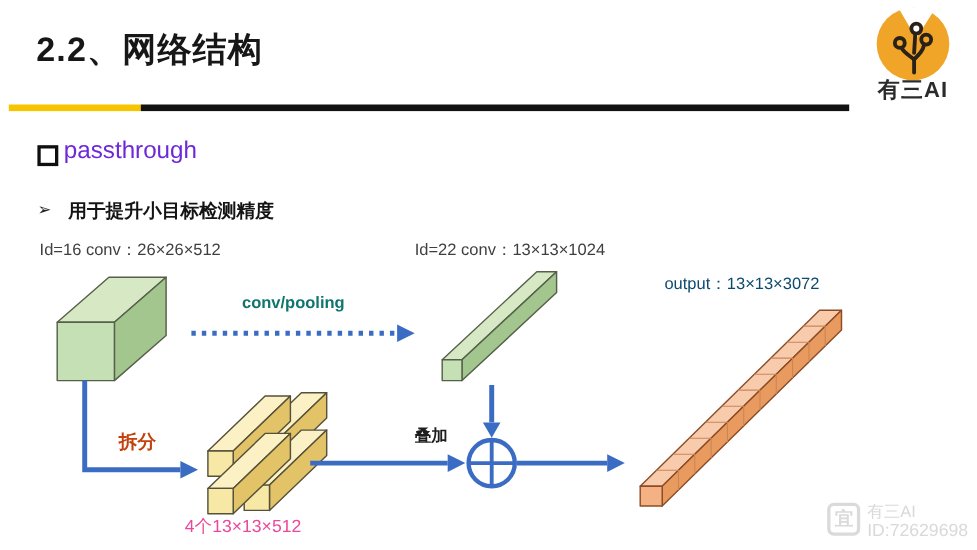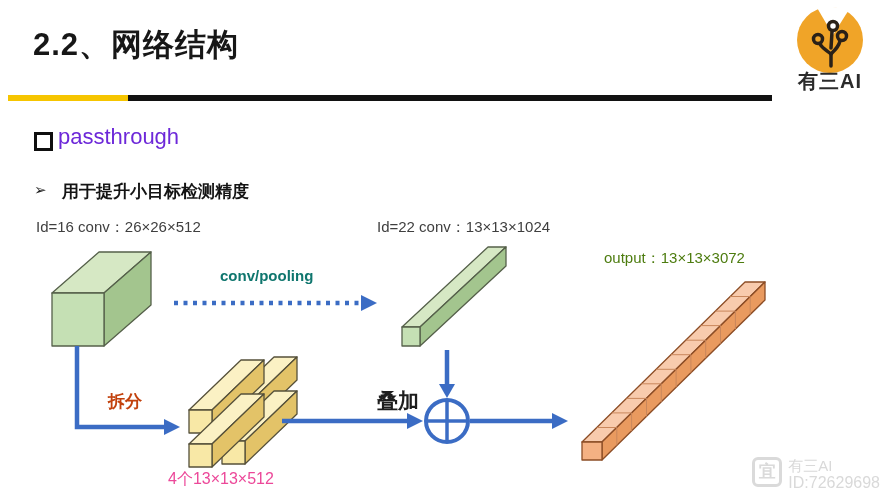--- a/index.html
+++ b/index.html
@@ -21,21 +21,21 @@
   .section-heading{left:58px;top:124px;font-size:22px;color:#6d28d9;}
   .arrow-bullet{left:34px;top:181px;font-size:15px;color:#222;}
   .bullet-text{left:62px;top:180px;font-size:17px;font-weight:600;color:#141414;}
   
   .lbl{font-size:15px;color:#3f3f3f;}
   .lbl-input{left:36px;top:218px;}
   .lbl-mid{left:366px;top:218px;margin-left:11px;}
   .lbl-output{left:604px;top:249px;font-size:15px;}
   .lbl-convpool{left:220px;top:267px;font-weight:bold;color:#0f766e;}
   .lbl-split{left:108px;top:390px;font-size:17px;font-weight:bold;color:#c2410c;}
-  .lbl-stack{left:377px;top:387px;font-size:21px;font-weight:bold;color:#1d1d1d;}
+  .lbl-stack{left:377px;top:387px;font-size:15px;font-weight:bold;color:#1d1d1d;}
   .lbl-fourboxes{left:168px;top:469px;font-size:16px;color:#ec4899;}
   
   .wm{right:8px;bottom:8px;display:flex;align-items:flex-start;color:#d9d9d9;}
   .wm-icon{width:24px;height:24px;border:3px solid #dadada;border-radius:6px;
     font-size:17px;font-weight:bold;line-height:24px;text-align:center;margin-right:6px;color:#dadada;}
   .wm-brand{font-size:15px;line-height:17px;}
   .wm-id{font-size:16px;line-height:18px;}
   svg{display:block;}
 </style>
 </head>
@@ -138,21 +138,21 @@
   <g stroke="#8c4d26" stroke-width="1.3" stroke-linejoin="round">
     <polygon points="582,442 602,442 765,282 745,282" fill="#F8CBAD"></polygon>
     <polygon points="602,442 765,282 765,300 602,460" fill="#E99A5F"></polygon>
     <polygon points="582,442 602,442 602,460 582,460" fill="#F4B183"></polygon>
     <path fill="none" stroke="#c9875c" stroke-width="1" d="M596.8,427.5 L616.8,427.5 L616.8,445.5 M611.6,412.9 L631.6,412.9 L631.6,430.9 M626.5,398.4 L646.5,398.4 L646.5,416.4 M641.3,383.8 L661.3,383.8 L661.3,401.8 M656.1,369.3 L676.1,369.3 L676.1,387.3 M670.9,354.7 L690.9,354.7 L690.9,372.7 M685.7,340.2 L705.7,340.2 L705.7,358.2 M700.5,325.6 L720.5,325.6 L720.5,343.6 M715.4,311.1 L735.4,311.1 L735.4,329.1 M730.2,296.5 L750.2,296.5 L750.2,314.5"></path>
   </g>
 </svg>
 
 <div class="abs lbl lbl-input">Id=16 conv：26×26×512</div>
 <div class="abs lbl lbl-mid">Id=22 conv：13×13×1024</div>
-<div class="abs lbl lbl-output" style="color:#4d7c0f;">output：13×13×3072</div>
+<div class="abs lbl lbl-output" style="color:#0c4a6e;">output：13×13×3072</div>
 <div class="abs lbl lbl-convpool">conv/pooling</div>
 <div class="abs lbl-split abs">拆分</div>
 <div class="abs lbl-stack abs">叠加</div>
 <div class="abs lbl lbl-fourboxes">4个13×13×512</div>
 
 <div class="abs wm">
   <div class="wm-icon">宜</div>
   <div>
     <div class="wm-brand">有三AI</div>
     <div class="wm-id">ID:72629698</div>

